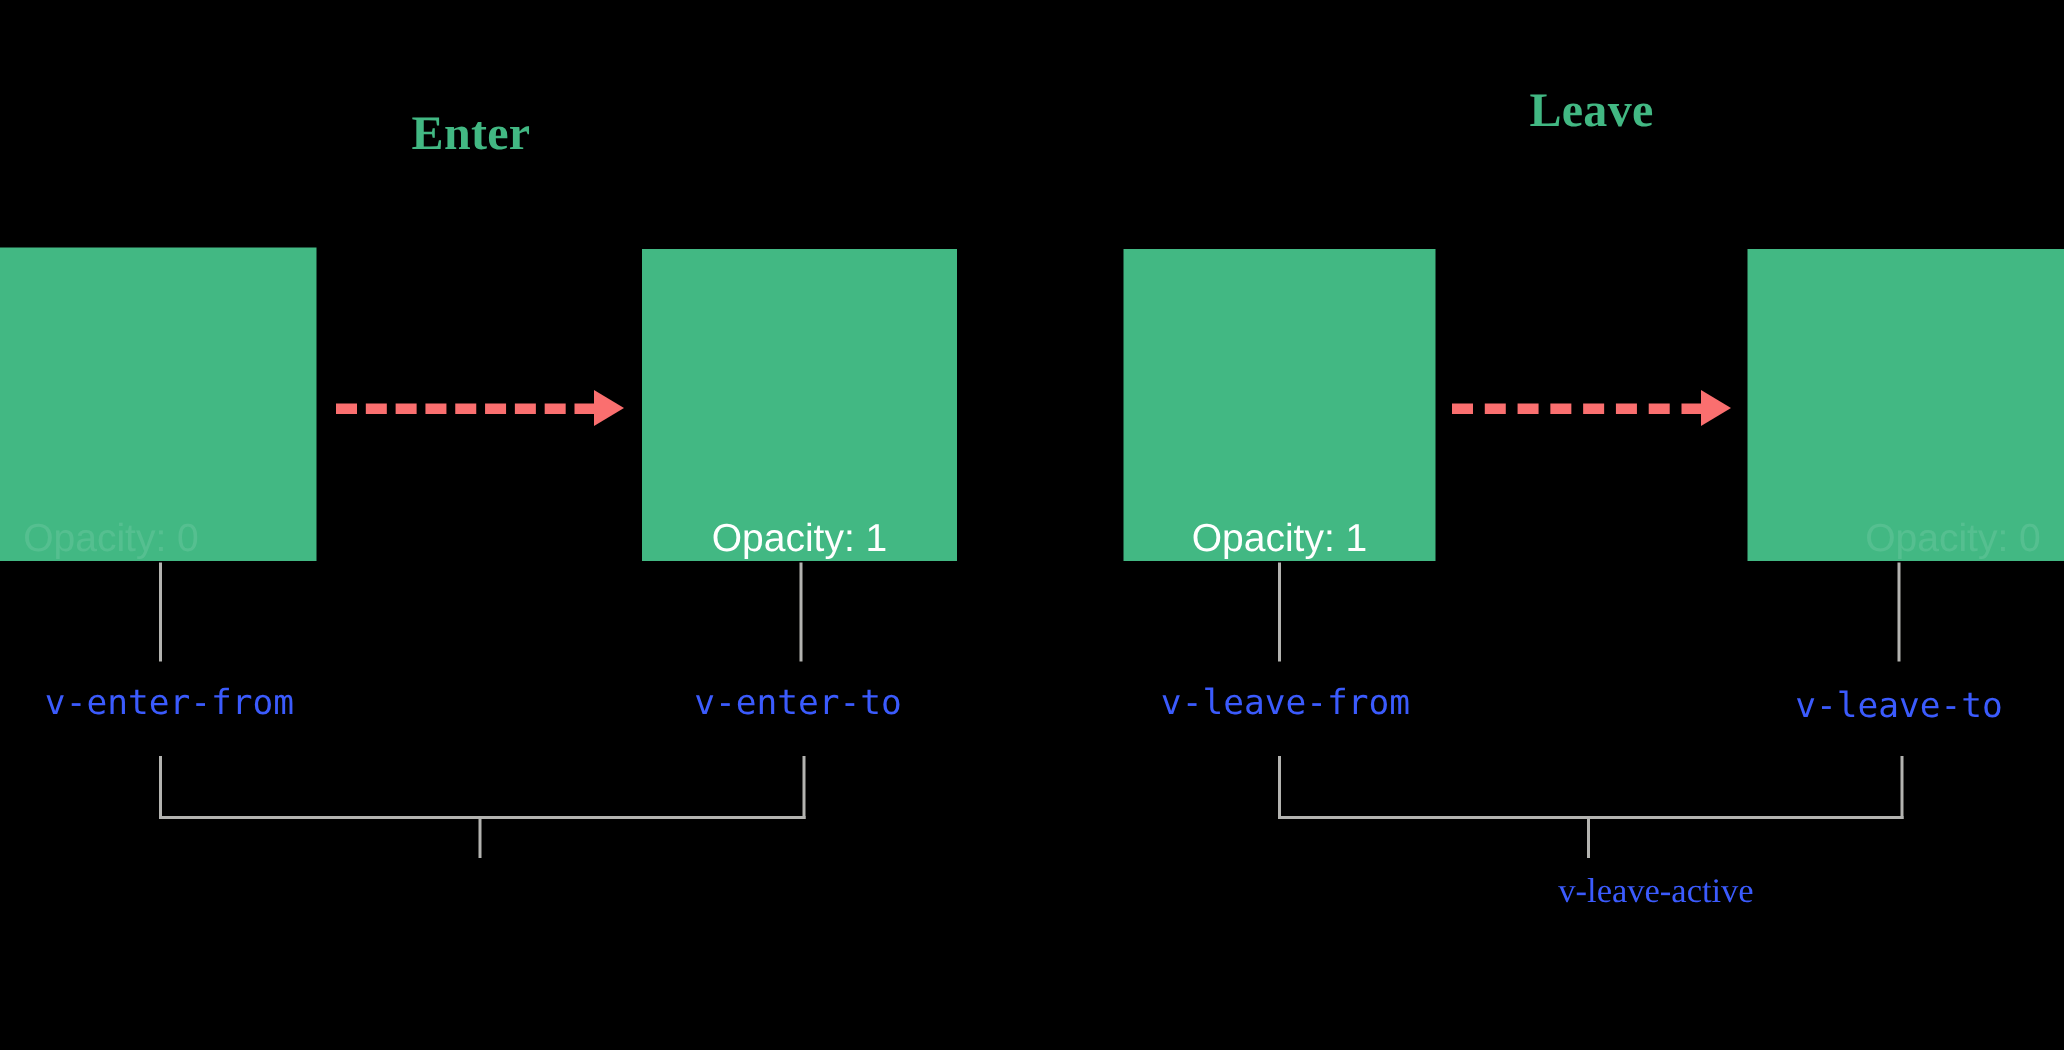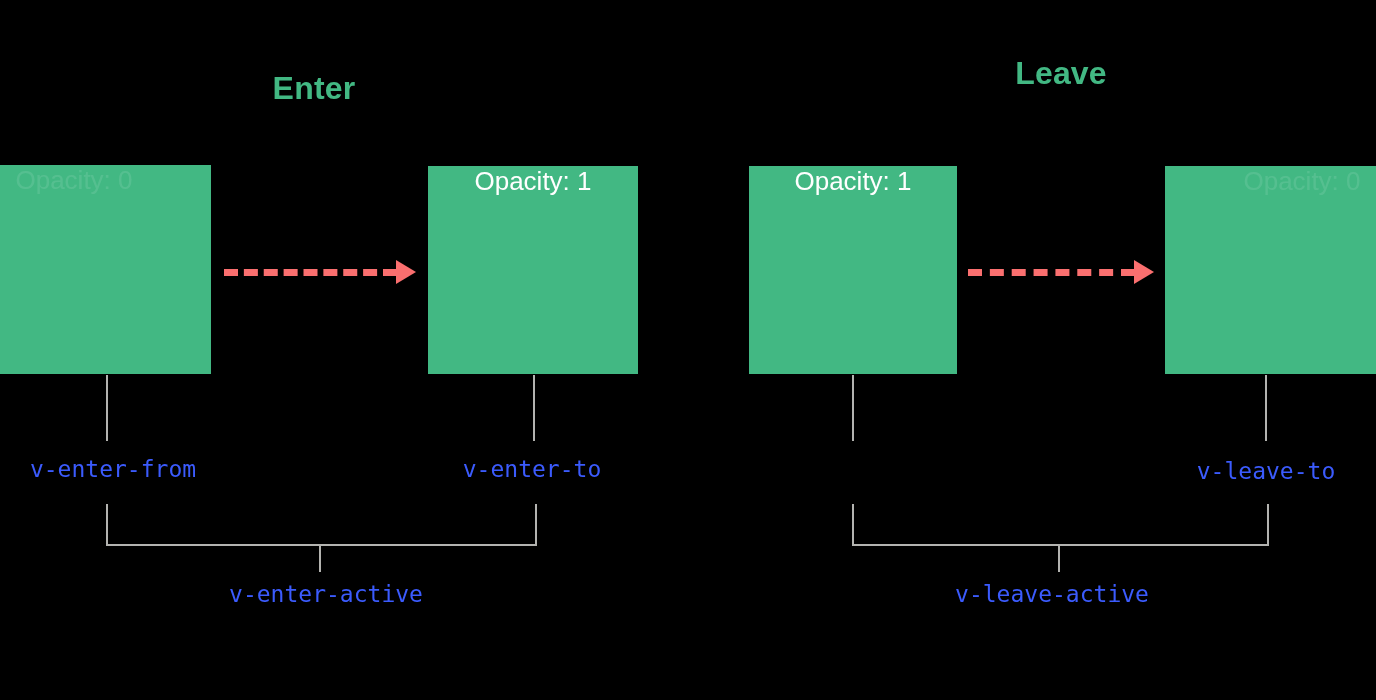--- a/index.html
+++ b/index.html
@@ -12,37 +12,37 @@
     width: 1376px;
     height: 700px;
     background: #000000;
     overflow: hidden;
     font-family: "Liberation Sans", sans-serif;
   }
 
   
   .section-title {
     position: absolute;
-    font-family: Liberation Sans, sans-serif;
+    font-family: Liberation Serif, serif;
     font-size: 32px;
     font-weight: bold;
     color: #42b883;
     letter-spacing: 0.2px;
     white-space: nowrap;
     transform: translateX(-50%);
   }
   #title-enter { left: 314px; top: 70px; }
   #title-leave { left: 1061px; top: 55px; }
 
   
   .state-box {
     position: absolute;
     background: #42b883;
     display: flex;
-    align-items: flex-start;
+    align-items: flex-end;
     justify-content: center;
   }
   .state-box .box-label {
     font-family: "Liberation Sans", sans-serif;
     font-size: 26px;
     color: #ffffff;
     white-space: nowrap;
   }
   .state-box.faded .box-label { opacity: 0.10; }
 
@@ -123,21 +123,21 @@
 
   .active-label {
     position: absolute;
     font-family: "DejaVu Sans Mono", monospace;
     font-size: 23px;
     color: #3b5bfd;
     white-space: nowrap;
     transform: translateX(-50%);
   }
   #label-enter-active { left: 326px; top: 581px; }
-  #label-leave-active { left: 1052px; top: 581px; }
+  #label-leave-active { left: 1104px; top: 581px; font-family: Liberation Serif, serif; }
 </style>
 </head>
 <body>
 
 <div id="stage">
 
   <div class="section-title" id="title-enter">Enter</div>
 
   <div class="section-title" id="title-leave">Leave</div>
 
@@ -169,24 +169,24 @@
 
   <div class="stem" id="stem-enter-from"></div>
   <div class="stem" id="stem-enter-to"></div>
   <div class="stem" id="stem-leave-from"></div>
   <div class="stem" id="stem-leave-to"></div>
 
   <div class="class-label" id="label-enter-from">v-enter-from</div>
 
   <div class="class-label" id="label-enter-to">v-enter-to</div>
 
+  <div class="class-label" id="label-leave-from">v-leave-from</div>
 
   <div class="class-label" id="label-leave-to">v-leave-to</div>
 
   <div class="bracket" id="bracket-enter"></div>
   <div class="bracket-stem" id="bracket-stem-enter"></div>
-  <div class="active-label" id="label-enter-active">v-enter-active</div>
 
   <div class="bracket" id="bracket-leave"></div>
   <div class="bracket-stem" id="bracket-stem-leave"></div>
   <div class="active-label" id="label-leave-active">v-leave-active</div>
 
 </div>
 
 </body></html>

